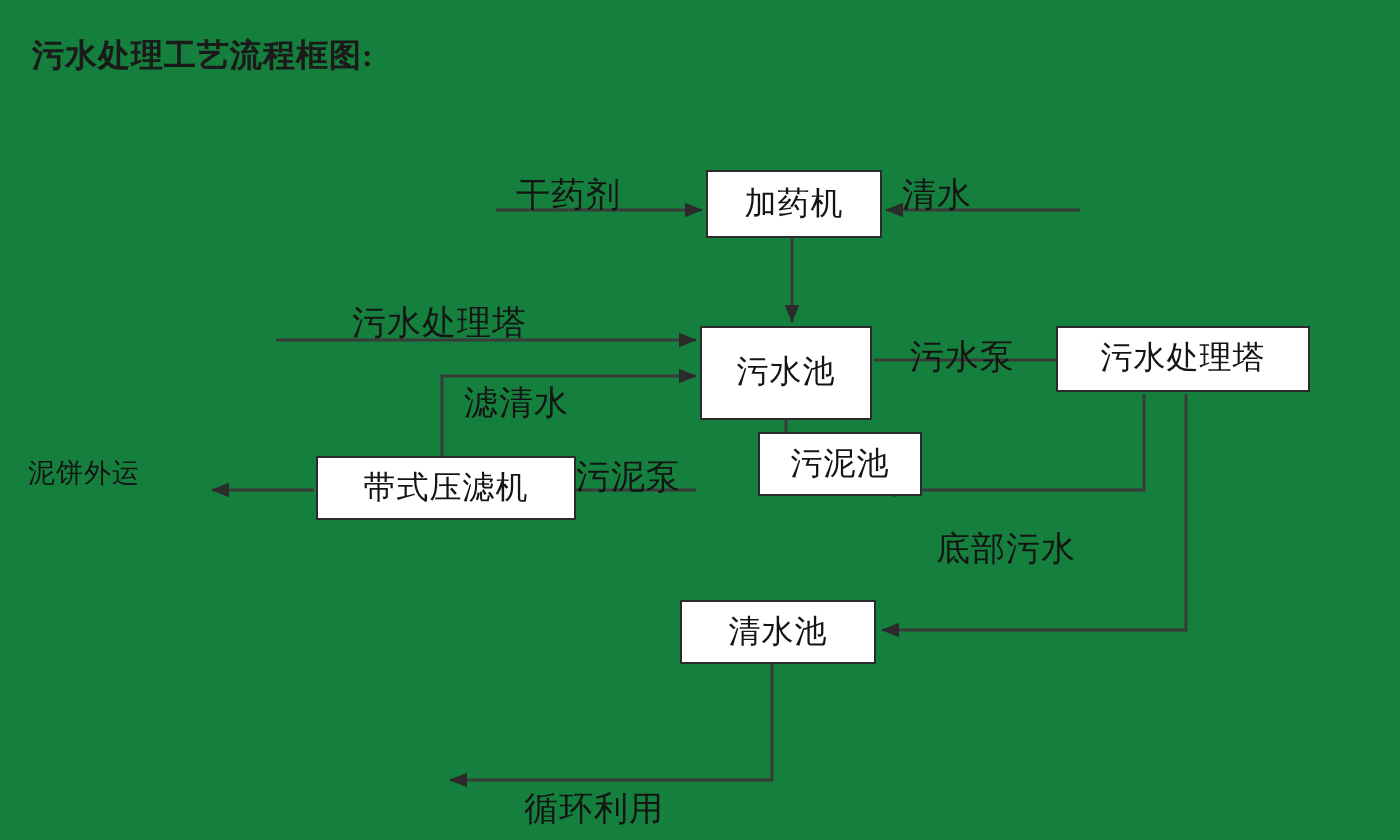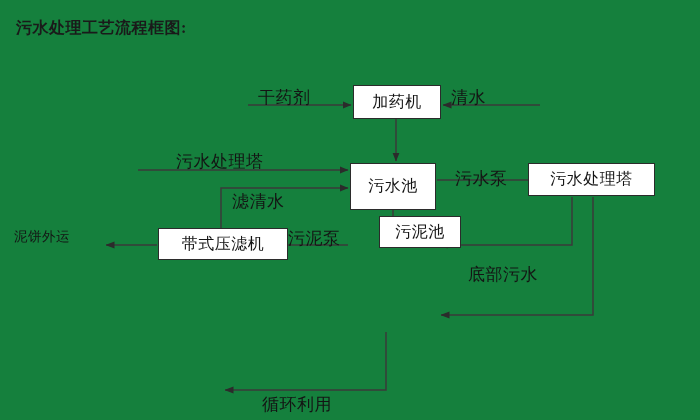--- a/index.html
+++ b/index.html
@@ -119,20 +119,23 @@
   </div>
 
   <div class="node-box" style="left:158px; top:228px; width:130px; height:32px;">
     <span>带式压滤机</span>
   </div>
 
   <div class="node-box" style="left:350px; top:216px; width:82px; height:32px;margin-left:29px;">
     <span>污泥池</span>
   </div>
 
+  <div class="node-box" style="left:340px; top:300px; width:98px; height:32px;">
+    <span>清水池</span>
+  </div>
 
   <div class="edge-label" style="left:258px; top:86px;">干药剂</div>
 
   <div class="edge-label" style="left:451px; top:86px;">清水</div>
 
   <div class="edge-label" style="left:176px; top:150px;">污水处理塔</div>
 
   <div class="edge-label" style="left:455px; top:167px;">污水泵</div>
 
   <div class="edge-label" style="left:232px; top:190px;text-align:right;">滤清水</div>

